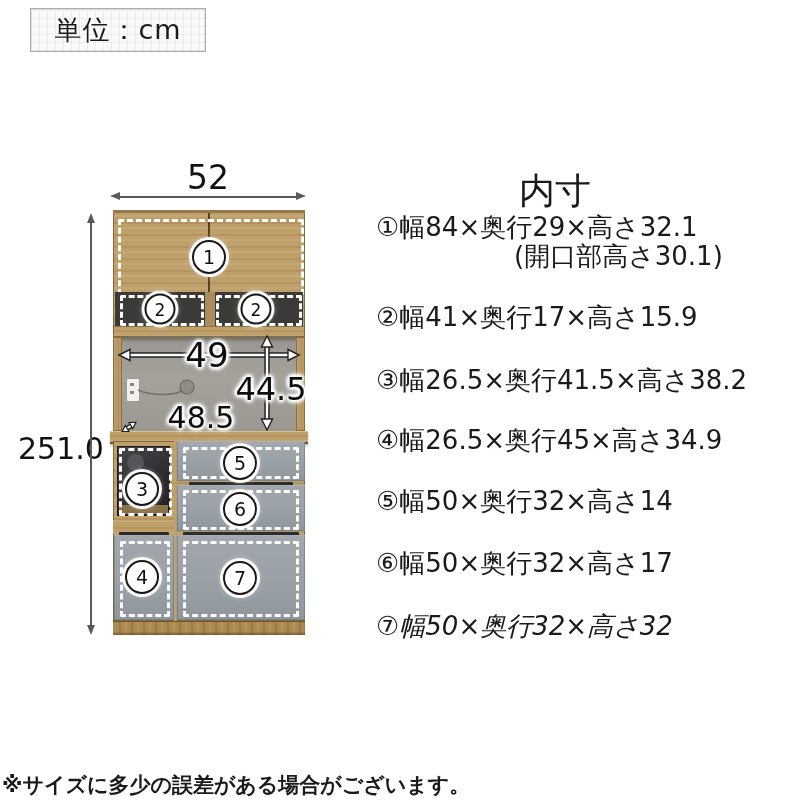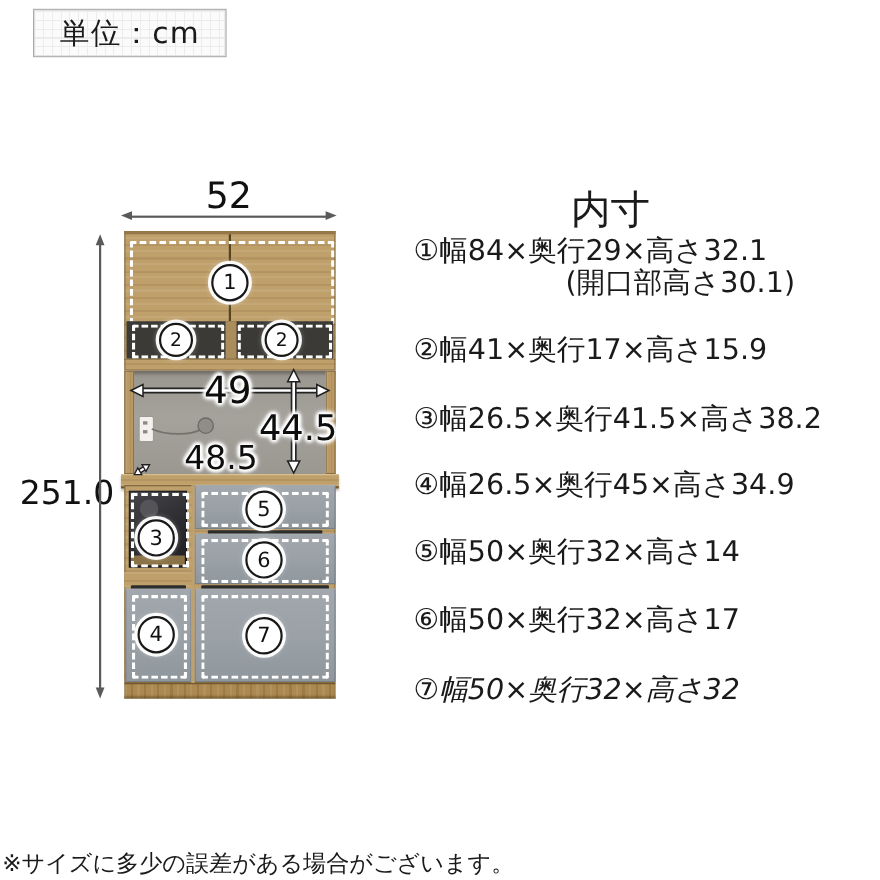--- a/index.html
+++ b/index.html
@@ -100,21 +100,21 @@
   .lbl-84{left:94px;top:145px;font-size:34px;}
   .lbl-445{left:158px;top:179px;font-size:32px;}
   .lbl-485{left:72px;top:207px;font-size:30px;margin-left:16px;}
   .arrow-svg{position:absolute;left:0;top:0;width:192px;height:424px;z-index:4;pointer-events:none;}
   
   .specs-title{position:absolute;left:519px;top:167px;font-size:36px;}
   .spec-line{position:absolute;left:376px;font-size:26px;white-space:nowrap;}
   .l0{top:210px;} .l1{top:239px;left:514px;} .l2{top:300px;} .l3{top:363px;}
   .l4{top:423px;} .l5{top:484px;} .l6{top:546px;} .l7{top:609px;font-style:italic;}
   
-  .note{position:absolute;left:2px;top:771px;font-size:21px;font-weight:normal;letter-spacing:0;}
+  .note{position:absolute;left:2px;top:771px;font-size:21px;font-weight:bold;letter-spacing:0;}
 </style>
 </head>
 <body>
 
 <div class="unit-box">
   <span>単位：cm</span>
 </div>
 
 <div class="dim-label width-label">52</div>
 <div class="arrow-h">

